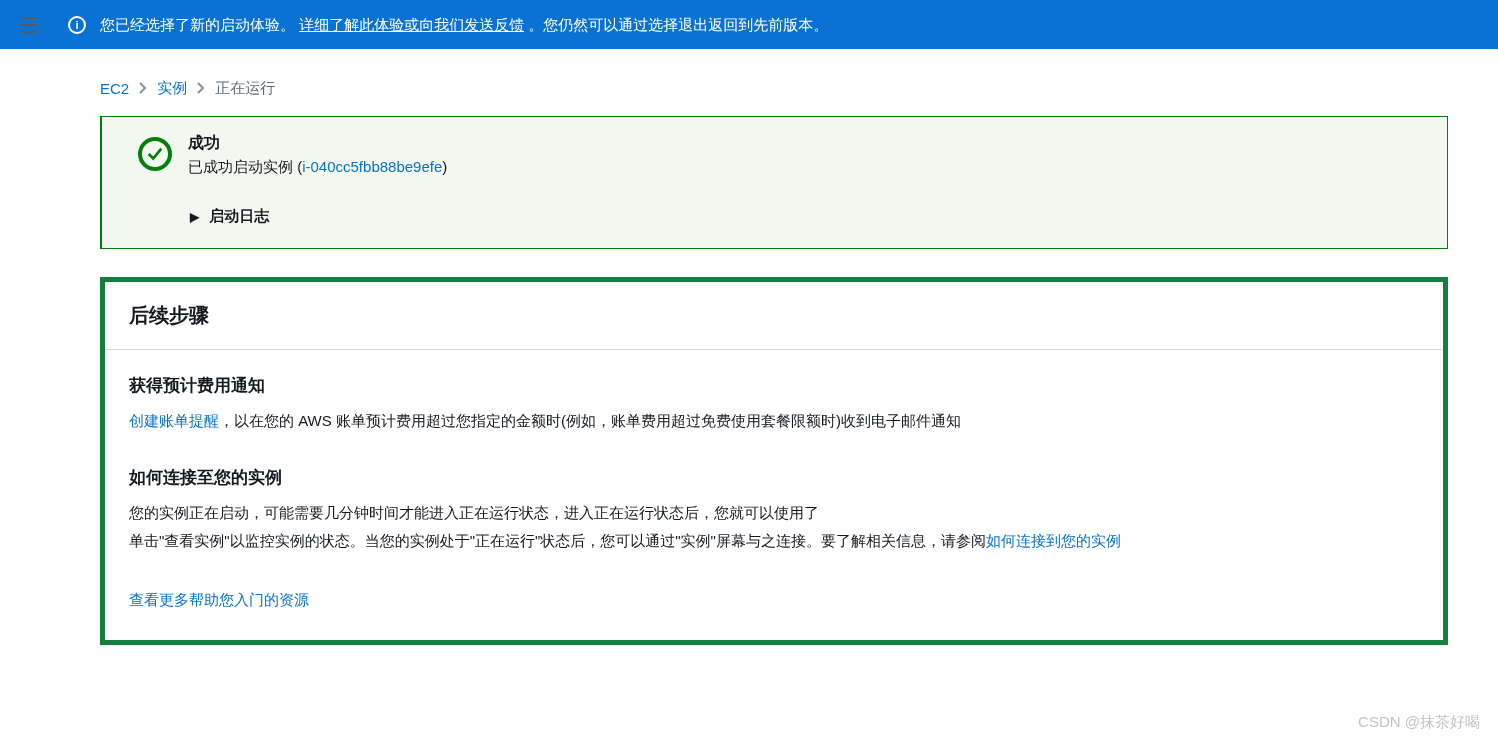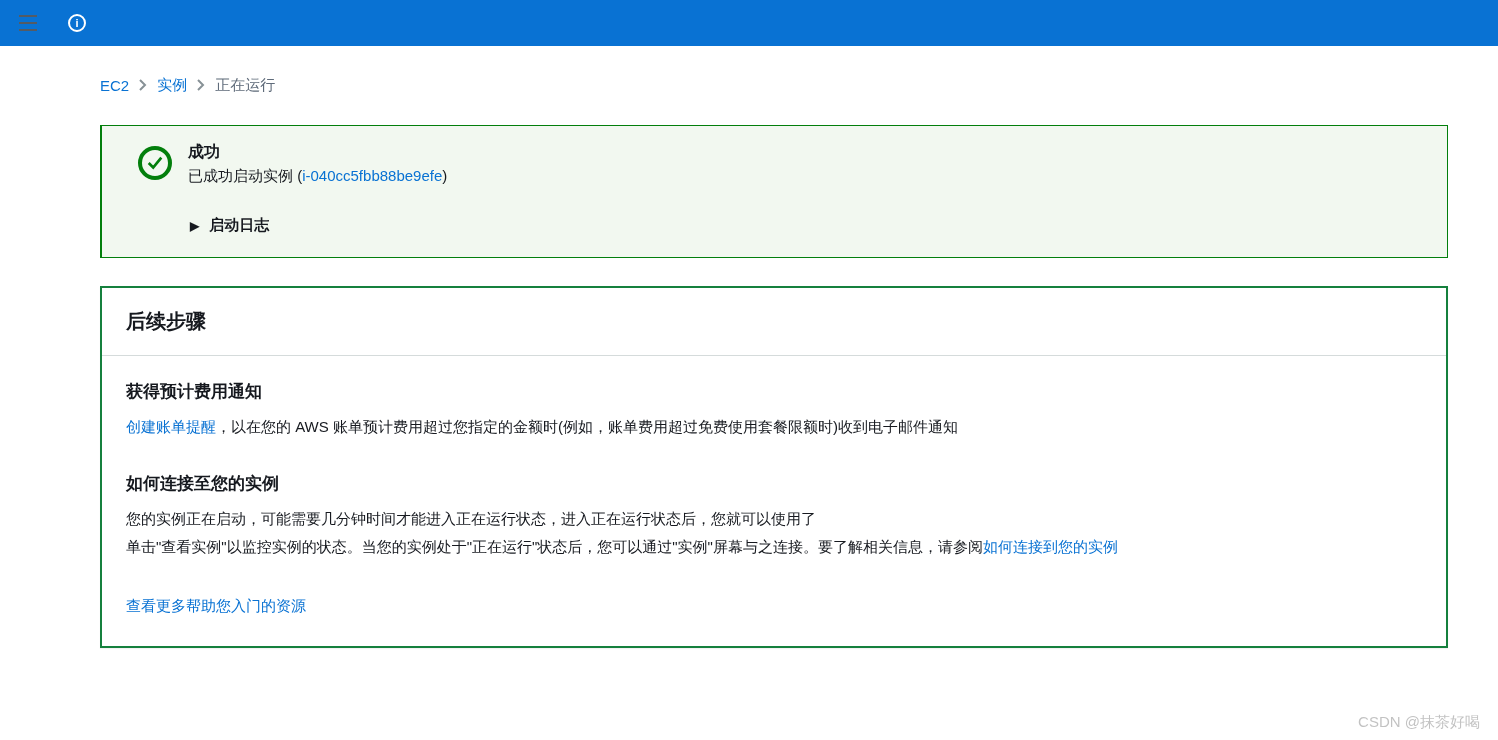--- a/index.html
+++ b/index.html
@@ -62,21 +62,21 @@
       flex-shrink: 0;
     }
     .main {
       flex: 1;
       padding: 30px 50px 20px 50px;
     }
     .breadcrumb {
       display: flex;
       align-items: center;
       font-size: 15px;
-      margin-bottom: 30px;
+      margin-bottom: 18px;
     }
     .breadcrumb a {
       color: #0972d3;
       text-decoration: none;
       cursor: pointer;
     }
     .breadcrumb .sep {
       margin: 0 10px;
       color: #879196;
     }
@@ -133,21 +133,21 @@
       align-items: center;
       font-size: 15px;
       font-weight: 700;
       cursor: pointer;
     }
     .log-toggle .caret {
       margin-right: 10px;
       font-size: 12px;
     }
     .panel {
-      border: 2px solid #15803d;
+      border: 5px solid #15803d;
       box-shadow: 0 1px 1px rgba(0,0,0,0.05);
     }
     .panel-header {
       padding: 20px 24px;
       border-bottom: 1px solid #d5dbdb;
     }
     .panel-header h2 {
       font-size: 20px;
       font-weight: 700;
     }
@@ -184,20 +184,25 @@
 <body>
 
 <div class="top-banner">
   <div class="menu-btn">
     <svg width="18" height="16" viewBox="0 0 18 16">
         <path d="M0 1h18M0 8h18M0 15h18" stroke="#545b64" stroke-width="2"></path>
       </svg>
   </div>
   <div class="banner-content">
     <div class="info-icon">i</div>
+    <div class="banner-text">
+      <span>您已经选择了新的启动体验。</span>
+      <span class="banner-link">详细了解此体验或向我们发送反馈</span>
+      <span>。您仍然可以通过选择退出返回到先前版本。</span>
+    </div>
   </div>
 </div>
 
 <div class="page-wrap">
   <div class="left-gutter"></div>
   <div class="main">
 
     <nav class="breadcrumb">
       <a>EC2</a>
       <span class="sep">

